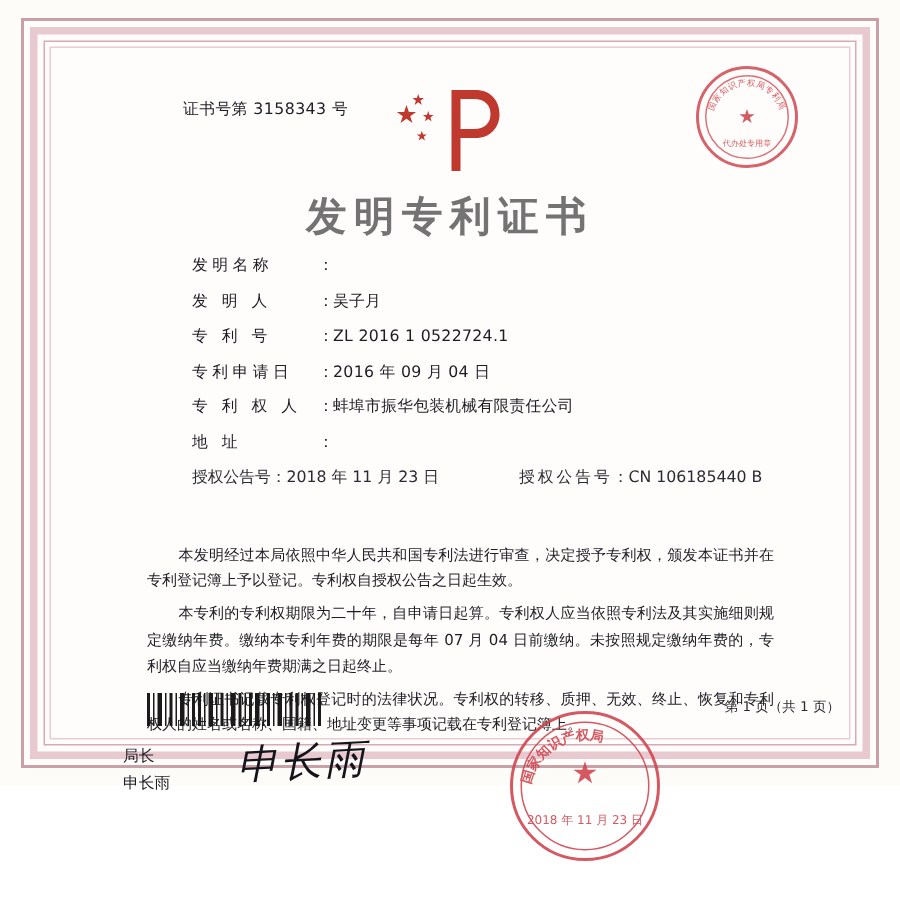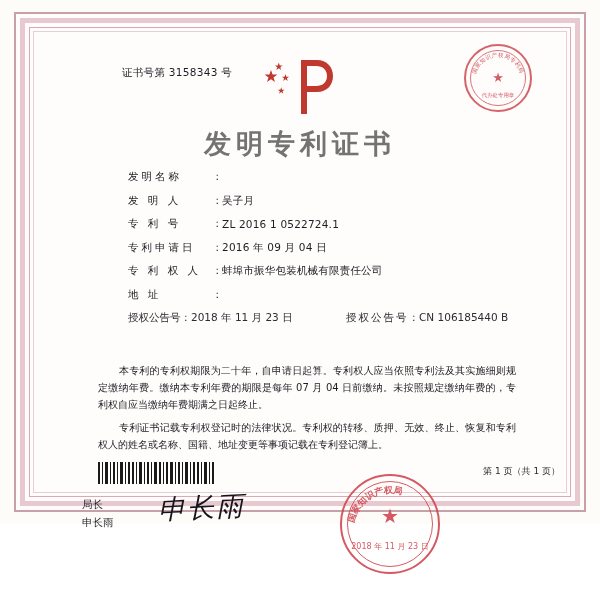--- a/index.html
+++ b/index.html
@@ -373,20 +373,21 @@
         </span>
         <span class="seg">
           <span class="label2">授权公告号</span>
           <span class="colon">：</span>
           <span class="value">CN 106185440 B</span>
         </span>
       </div>
     </div>
 
     <div class="paras">
+      <p>本发明经过本局依照中华人民共和国专利法进行审查，决定授予专利权，颁发本证书并在专利登记簿上予以登记。专利权自授权公告之日起生效。</p>
       <p>本专利的专利权期限为二十年，自申请日起算。专利权人应当依照专利法及其实施细则规定缴纳年费。缴纳本专利年费的期限是每年 07 月 04 日前缴纳。未按照规定缴纳年费的，专利权自应当缴纳年费期满之日起终止。</p>
       <p>专利证书记载专利权登记时的法律状况。专利权的转移、质押、无效、终止、恢复和专利权人的姓名或名称、国籍、地址变更等事项记载在专利登记簿上。</p>
     </div>
 
     <div class="barcode">
       <svg class="bars" viewBox="0 0 118 22" preserveAspectRatio="none">
         <g fill="#1a1a1a">
           <rect x="0" y="0" width="2" height="22"></rect>
           <rect x="4" y="0" width="1" height="22"></rect>
           <rect x="7" y="0" width="3" height="22"></rect>

